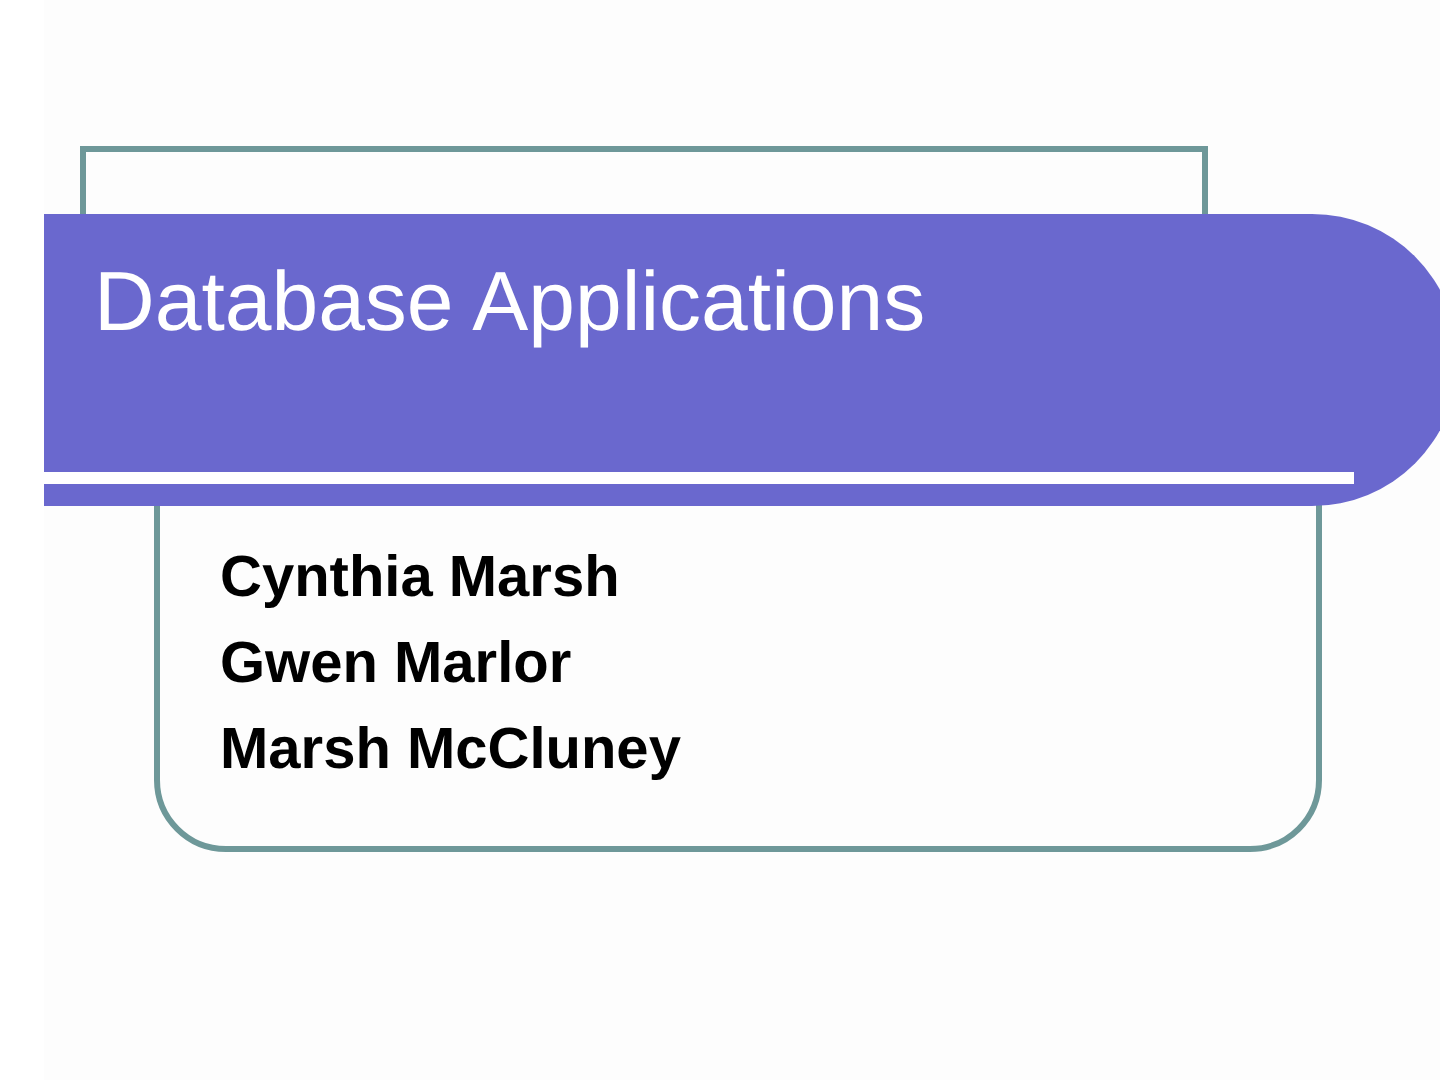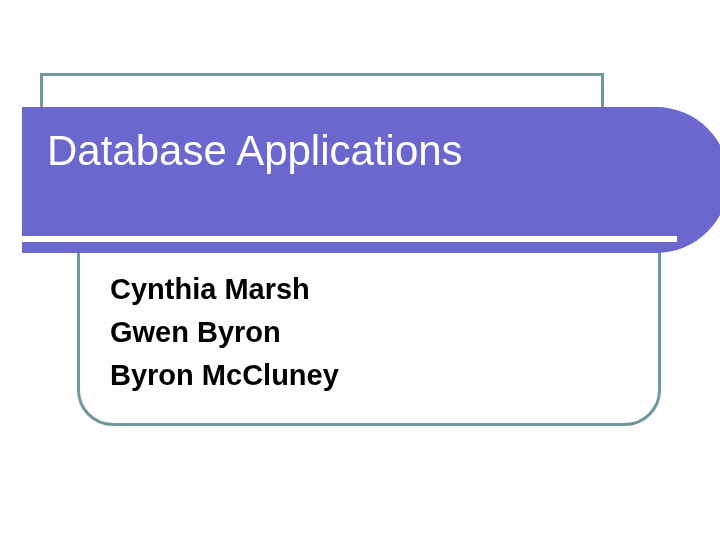--- a/index.html
+++ b/index.html
@@ -104,17 +104,17 @@
   <div class="frame-top"></div>
   <div class="frame-bottom"></div>
 
   <div class="title-bar"></div>
   <div class="title-underline"></div>
 
   <div class="title-text">Database Applications</div>
 
   <div class="subtitle">
     <span class="subtitle-line">Cynthia Marsh</span>
-    <span class="subtitle-line">Gwen Byron</span>
-    <span class="subtitle-line">Byron McCluney</span>
+    <span class="subtitle-line">Gwen Marlor</span>
+    <span class="subtitle-line">Marsh McCluney</span>
   </div>
 
 </div>
 
 </body></html>

